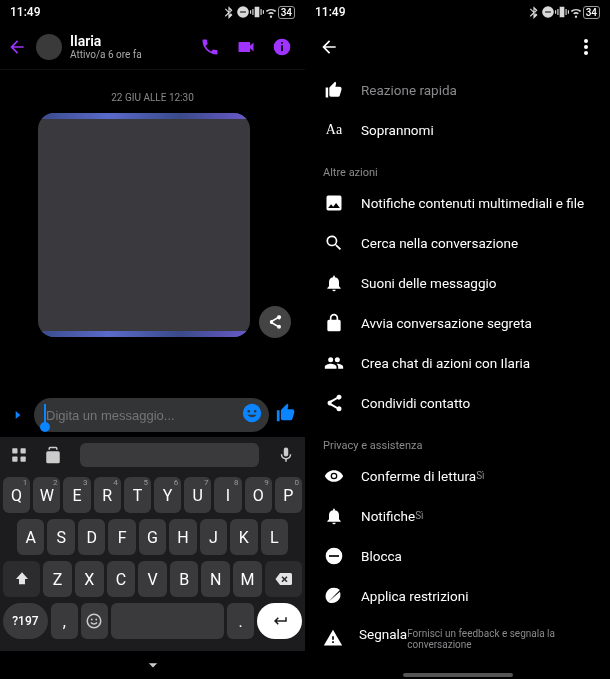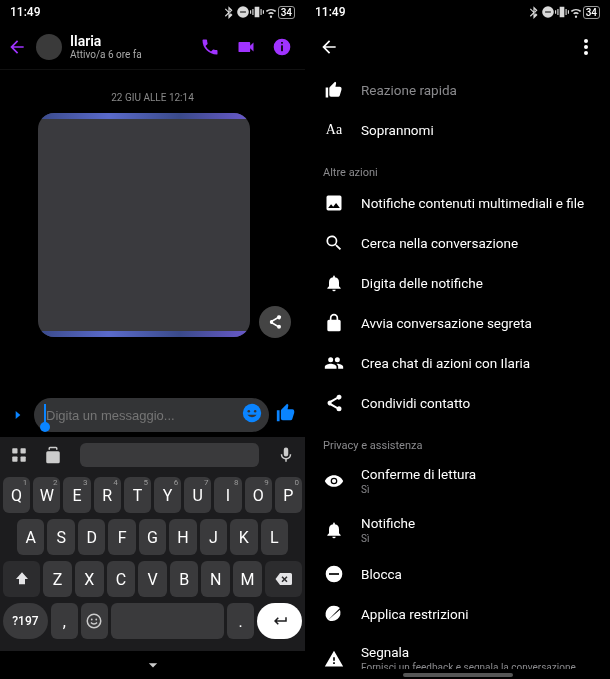--- a/index.html
+++ b/index.html
@@ -74,21 +74,21 @@
   
   .phone-right { width:305px; height:679px; background:#000; display:flex; flex-direction:column; }
   .set-header { height:46px; display:flex; align-items:center; padding:0 6px; }
   .set-header .back,.set-header .more { width:36px; display:flex; align-items:center; justify-content:center;}
   .set-header .sp{flex:1;}
   .set-header svg{fill:#fff;}
   .set-list { flex:1; overflow:hidden; padding:0 0 6px; }
   .set-item { display:flex; align-items:center; gap:16px; padding:10px 18px; min-height:40px;}
   .set-item .ic { width:22px; display:flex; align-items:center; justify-content:center;}
   .set-item .ic svg{ width:20px; height:20px; fill:#fff;}
-  .set-item .lbl-wrap{ display:flex; flex-direction:column;}
+  .set-item .lbl-wrap{ display:flex; }
   .set-item .lbl { font-size:13.5px;}
   .set-item .sub { font-size:10px; color:#8a8a8d; margin-top:2px;}
   .sect-head { font-size:11px; color:#8a8a8d; padding:16px 18px 4px;}
   .set-item.partial .lbl{ color:#8a8a8d;}
   .ic .aa { font-size:14px; font-weight:400; font-family:Georgia,serif;}
   .gesture-bar { height:4px; width:110px; background:#555; border-radius:2px; margin:4px auto 2px;}
 </style>
 </head>
 <body>
 
@@ -137,21 +137,21 @@
     <div class="act">
         <svg width="20" height="20" viewBox="0 0 24 24">
           <circle cx="12" cy="12" r="10"></circle>
           <rect x="11" y="10" width="2" height="7" fill="#000"></rect>
           <rect x="11" y="6" width="2" height="2" fill="#000"></rect>
         </svg>
       </div>
   </div>
 
   <div class="chat-body">
-    <div class="timestamp">22 GIU ALLE 12:14</div>
+    <div class="timestamp">22 GIU ALLE 12:30</div>
     <div class="image-msg"></div>
     <div class="share-fab">
       <svg viewBox="0 0 24 24">
           <path d="M18 16a3 3 0 00-2 .8l-7-4.1a3 3 0 000-1.4l7-4.1A3 3 0 1015 5l-7 4.1a3 3 0 100 5.8l7 4.1A3 3 0 1018 16z"></path>
         </svg>
     </div>
 
   </div>
 
   <div class="composer">
@@ -341,21 +341,21 @@
         </div>
       <span class="lbl">Cerca nella conversazione</span>
     </div>
 
     <div class="set-item">
       <div class="ic">
           <svg viewBox="0 0 24 24">
             <path d="M12 22a2 2 0 002-2h-4a2 2 0 002 2zm6-6V11a6 6 0 00-5-5.9V4a1 1 0 00-2 0v1.1A6 6 0 006 11v5l-2 2v1h16v-1l-2-2z"></path>
           </svg>
         </div>
-      <span class="lbl">Digita delle notifiche</span>
+      <span class="lbl">Suoni delle messaggio</span>
     </div>
 
     <div class="set-item">
       <div class="ic">
           <svg viewBox="0 0 24 24">
             <path d="M18 8h-1V6a5 5 0 00-10 0v2H6a2 2 0 00-2 2v10a2 2 0 002 2h12a2 2 0 002-2V10a2 2 0 00-2-2zM9 6a3 3 0 016 0v2H9V6z"></path>
           </svg>
         </div>
       <span class="lbl">Avvia conversazione segreta</span>
     </div>

